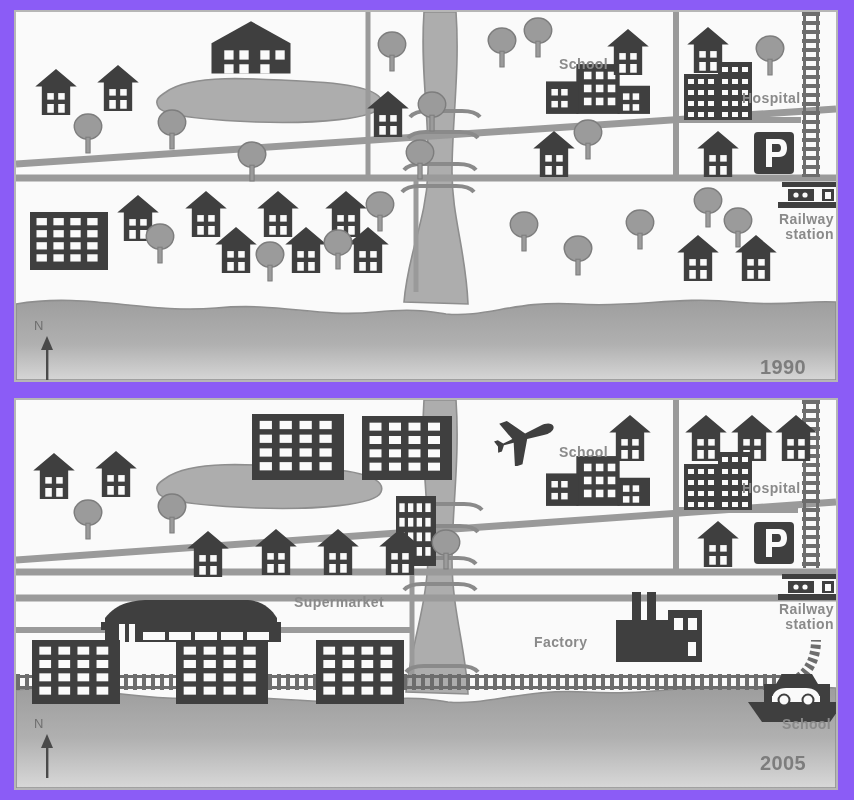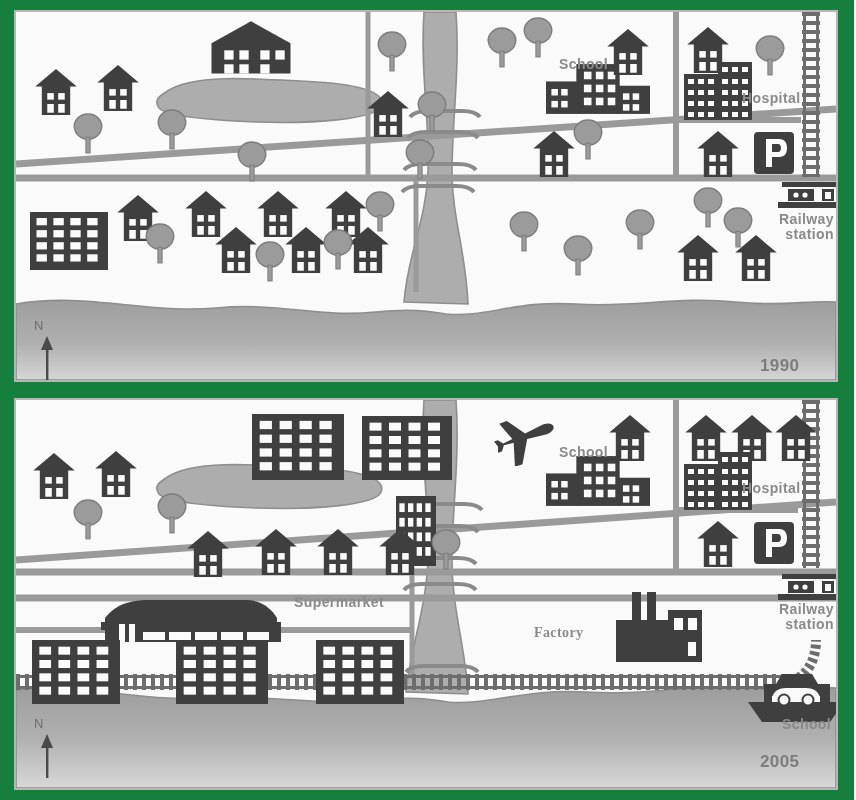--- a/index.html
+++ b/index.html
@@ -1,30 +1,30 @@
 <!DOCTYPE html>
 <html><head>
 <meta charset="utf-8">
 <style>
   html,body{margin:0;padding:0;background:#ffffff;}
   body{width:856px;height:800px;font-family:"Liberation Sans",sans-serif;overflow:hidden;}
-  .page{position:relative;width:854px;height:800px;background:#15803d;}
+  .page{position:relative;width:854px;height:800px;background:#8b5cf6;}
 
   .map{position:absolute;left:14px;width:824px;background:#fafafa;
        border:2px solid #b6b6b6;box-sizing:border-box;overflow:hidden;}
   #map-1990{top:10px;height:372px;}
   #map-2005{top:398px;height:392px;}
 
   .canvas{position:absolute;inset:0;}
   .canvas svg{display:block;width:100%;height:100%;}
 
   .lbl{position:absolute;color:#8a8a8a;font-weight:bold;letter-spacing:.4px;
        font-family:"Liberation Sans",sans-serif;white-space:nowrap;}
   .lbl.sm{font-size:14px;}
-  .lbl.yr{font-size:17px;color:#7d7d7d;}
+  .lbl.yr{font-size:20px;color:#7d7d7d;}
   .lbl.n{font-size:13px;color:#6f6f6f;font-weight:normal;}
   .lbl.two{line-height:1.05;text-align:right;}
 </style>
 </head>
 <body>
 
 <div class="page">
 
   <div class="map" id="map-1990">
     <div class="canvas">
@@ -444,21 +444,21 @@
       </svg>
     </div>
 
     <div class="lbl sm" style="left:543px;top:44px;">School</div>
     <div class="lbl sm" style="left:726px;top:80px;">Hospital</div>
     <div class="lbl sm two" style="left:763px;top:202px;">
       <div>Railway</div>
       <div>station</div>
     </div>
     <div class="lbl sm" style="left:278px;top:194px;">Supermarket</div>
-    <div class="lbl sm" style="left:518px;top:225px;font-family:Liberation Serif, serif;">Factory</div>
+    <div class="lbl sm" style="left:518px;top:234px;">Factory</div>
     <div class="lbl sm" style="left:766px;top:316px;">School</div>
 
     <div class="lbl n" style="left:18px;top:316px;">N</div>
     <div class="compass" style="position:absolute;left:24px;top:334px;width:14px;height:44px;">
       <svg viewBox="0 0 14 44" style="display:block;width:14px;height:44px;">
         <rect x="6" y="8" width="2.4" height="36" fill="#4a4a4a"></rect>
         <path d="M7 0 L13 14 L1 14 Z" fill="#4a4a4a"></path>
       </svg>
     </div>
     <div class="lbl yr" style="left:744px;top:352px;text-align:center;">2005</div>

